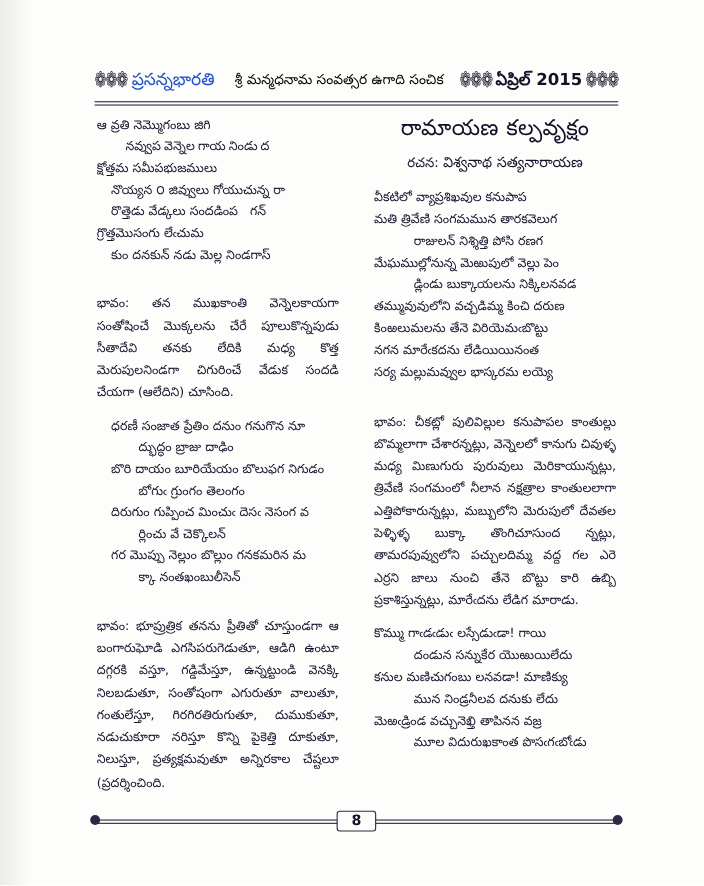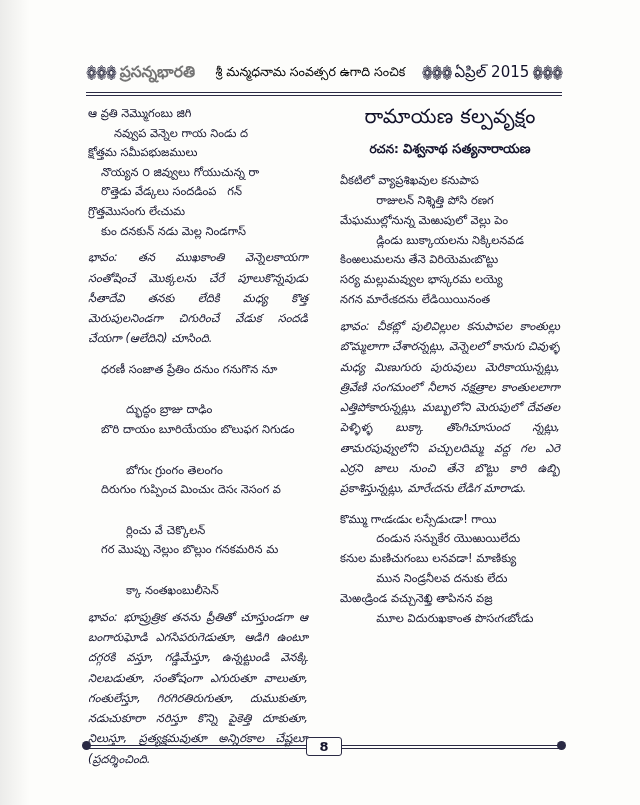--- a/index.html
+++ b/index.html
@@ -37,34 +37,34 @@
   }
   .ornament {
     font-size: 13px;
     letter-spacing: -1px;
     color: #1d1d35;
     line-height: 1;
     transform: scaleY(1.5);
   }
   .hdr-title {
     font-size: 15.5px;
-    font-weight: bold;
-    color: #737373;
+    font-weight: normal;
+    color: #1d4ed8;
     white-space: nowrap;
     padding: 0 4px;
   }
   .hdr-mid {
     font-size: 12.5px;
     color: #000000;
     white-space: nowrap;
     padding: 0 6px;
   }
   .hdr-date {
     font-size: 15px;
-    font-weight: normal;
+    font-weight: bold;
     color: #12122a;
     white-space: nowrap;
     padding: 0 3px;
   }
   .rule {
     position: absolute;
     left: 86px;
     right: 78px;
     height: 0;
     border-top: 1.4px solid #2a2a44;
@@ -85,47 +85,45 @@
   .col {
     width: 50%;
     position: relative;
   }
   .poem {
     font-size: 11.4px;
     line-height: 1.72;
     color: #15152e;
   }
   .poem div { white-space: pre; }
-  .ind1 { padding-left: 26px; }
+  .ind1 { padding-left: 26px; font-family: Liberation Serif, serif; }
   .ind2 { padding-left: 13px; }
-  .ind3 { padding-left: 38px; margin-top: 21px; }
+  .ind3 { padding-left: 38px; }
   .para {
     font-size: 11.4px;
     line-height: 1.78;
     color: #15152e;
-    margin-top: 6px;
+    margin-top: 24px;
     text-align: justify;
-    font-style: italic;
   }
   .gap { height: 11px; }
 
   .r-title {
     font-size: 20px;
     font-weight: normal;
     text-align: center;
     color: #101028;
     letter-spacing: .3px;
     margin-bottom: 8px;
   }
   .r-author {
     font-size: 13px;
     text-align: center;
     color: #14142c;
     margin-bottom: 12px;
-    font-weight: bold;
   }
   .r-author .small { font-size: 12px; }
   .verse {
     font-size: 11.4px;
     line-height: 1.74;
     color: #15152e;
   }
   .verse div { white-space: pre; }
 
   
@@ -231,26 +229,28 @@
     </div>
 
     <div class="col">
       <div class="r-title">రామాయణ కల్పవృక్షం</div>
       <div class="r-author">
         <span class="small">రచన: </span><span>విశ్వనాథ సత్యనారాయణ</span>
       </div>
 
       <div class="verse">
         <div>వీకటిలో వ్యాప్రశిఖవుల కనుపాప</div>
+        <div>మతి త్రివేణి సంగమమున తారకవెలుగ</div>
         <div>          రాజులన్ నిశ్శిత్తి పోసి రణగ</div>
         <div>మేఘముల్లోనున్న మెఱుపులో వెల్లు పెం</div>
         <div>          డ్లిండు బుక్కాయలను నిక్కిలనవడ</div>
+        <div>తమ్మువువులోని వచ్చడిమ్మ కించి దరుణ</div>
         <div>కింఱలుమలను తేనె విరియెమఁబొట్టు</div>
+        <div>నగన మారేఁకదను లేడియియినంత</div>
         <div>సర్య మల్లుమవ్వుల భాస్కరమ లయ్యె</div>
-        <div>నగన మారేఁకదను లేడియియినంత</div>
       </div>
 
       <div class="para">భావం: చీకట్లో పులివిల్లుల కనుపాపల కాంతుల్లు బొమ్మలాగా చేశారన్నట్లు, వెన్నెలలో కానుగు చివుళ్ళ మధ్య మిణుగురు పురువులు మెరికాయున్నట్లు, త్రివేణి సంగమంలో నీలాన నక్షత్రాల కాంతులలాగా ఎత్తిపోకారున్నట్లు, మబ్బులోని మెరుపులో దేవతల పెళ్ళిళ్ళ బుక్కా తొంగిచూసుంద న్నట్లు, తామరపువ్వులోని పచ్చులదిమ్మ వద్ద గల ఎరె ఎర్రని జాలు నుంచి తేనె బొట్టు కారి ఉబ్బి ప్రకాశిస్తున్నట్లు, మారేఁదను లేడిగ మారాడు.</div>
 
       <div class="gap"></div>
 
       <div class="verse">
         <div>కొమ్ము గాఁడఁడుఁ లస్సేడుఁడా! గాయి</div>
         <div>          దండున సన్నుకేర యొఱుయిలేదు</div>
         <div>కనుల మణిచుగంబు లనవడా! మాణిక్యు</div>

